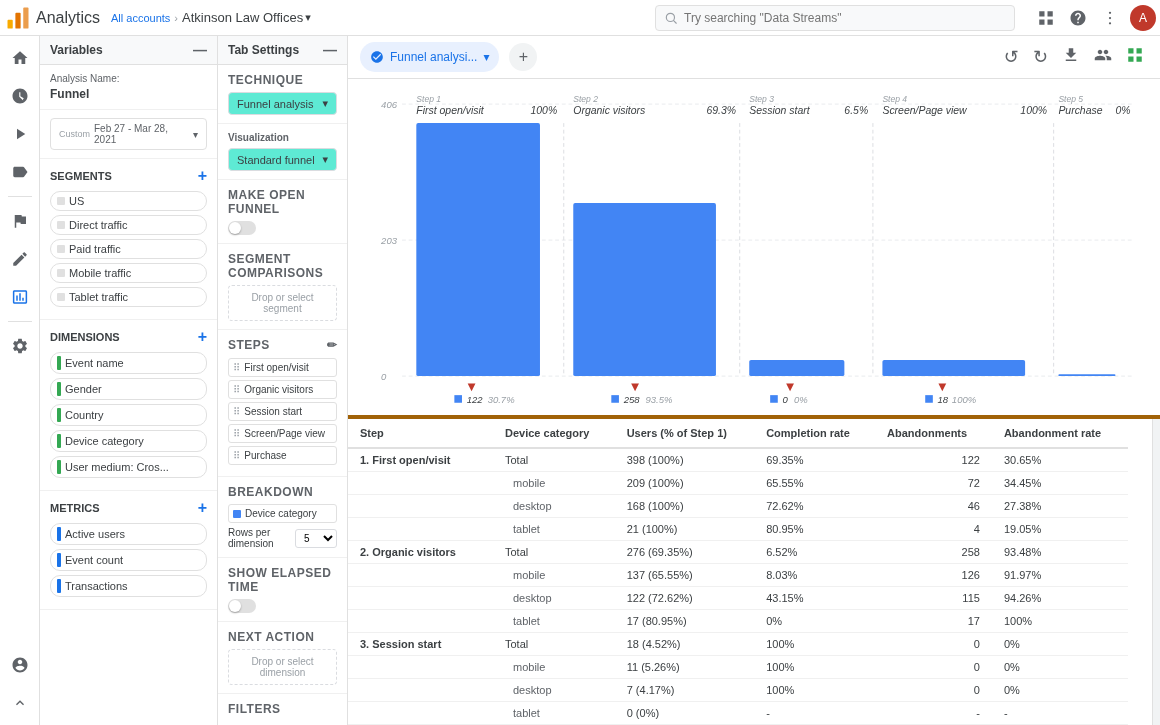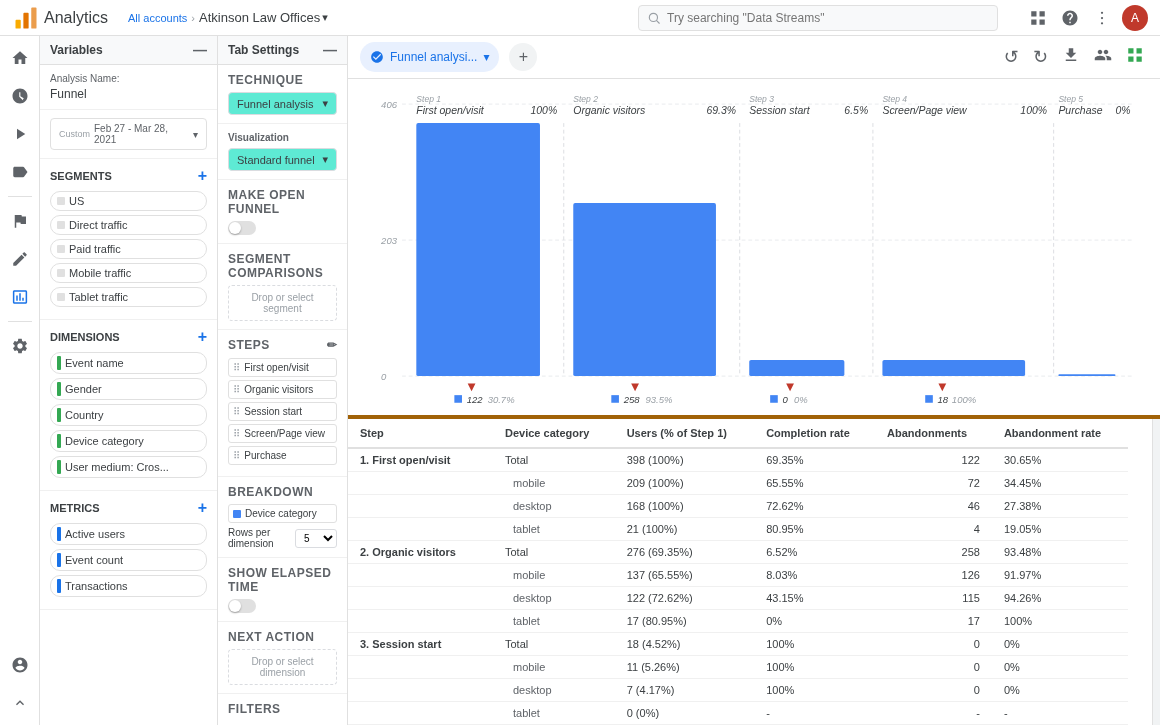--- a/index.html
+++ b/index.html
@@ -2,21 +2,21 @@
 <html><head>
   <meta charset="utf-8">
   <style>
     * { box-sizing: border-box; margin: 0; padding: 0; }
     body { font-family: 'Google Sans', Arial, sans-serif; font-size: 12px; color: #3c4043; background: #f1f3f4; overflow: hidden; width: 1160px; height: 725px; }
 
     
     .top-nav {
       display: flex; align-items: center; height: 36px;
       background: #fff; border-bottom: 1px solid #e0e0e0;
-      padding: 0 12px; gap: 20px; position: relative; z-index: 10;
+      padding: 0 4px; gap: 11px; position: relative; z-index: 10;
     }
     .top-nav-logo { display: flex; align-items: center; gap: 4px; }
     .logo-icon { width: 28px; height: 28px; }
     .nav-title { font-size: 16px; font-weight: 500; color: #3c4043; }
     .breadcrumb { font-size: 11px; color: #5f6368; display: flex; align-items: center; gap: 4px; }
     .breadcrumb span { cursor: pointer; }
     .breadcrumb .current { color: #3c4043; font-size: 13px; font-weight: 500; }
     .search-box {
       flex: 1; max-width: 360px; height: 26px; border: 1px solid #e0e0e0;
       border-radius: 4px; display: flex; align-items: center; padding: 0 8px;
@@ -48,21 +48,21 @@
       display: flex; flex-direction: column; overflow-y: auto; font-size: 11px;
     }
     .panel-header {
       display: flex; align-items: center; justify-content: space-between;
       padding: 6px 10px; background: #f8f9fa; border-bottom: 1px solid #e0e0e0;
       font-size: 12px; font-weight: 600; color: #3c4043;
     }
     .panel-header .minus-btn { cursor: pointer; color: #5f6368; font-size: 14px; }
     .panel-section { padding: 8px 10px; border-bottom: 1px solid #f0f0f0; }
     .panel-label { font-size: 10px; color: #5f6368; margin-bottom: 3px; }
-    .panel-value { font-size: 12px; color: #3c4043; font-weight: 400; }
+    .panel-value { font-size: 12px; color: #3c4043; font-weight: 700; }
     .date-range {
       display: flex; align-items: center; gap: 4px; font-size: 10px;
       color: #5f6368; padding: 4px 8px; border: 1px solid #e0e0e0;
       border-radius: 4px; cursor: pointer; background: #fff;
     }
     .section-title {
       display: flex; align-items: center; justify-content: space-between;
       font-size: 11px; font-weight: 600; color: #3c4043; margin-bottom: 6px;
     }
     .add-btn { cursor: pointer; color: #1a73e8; font-size: 16px; }

